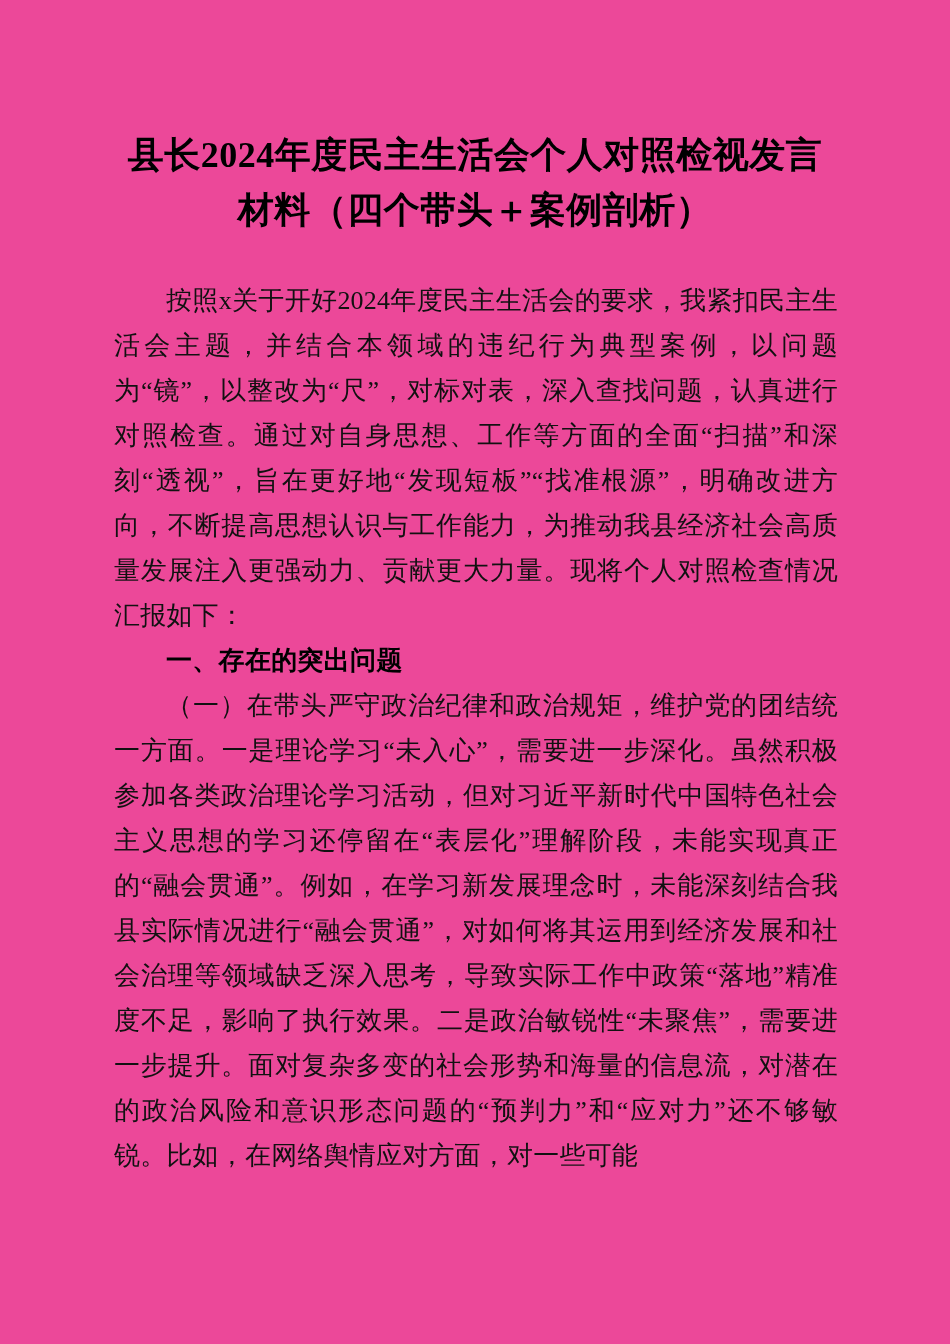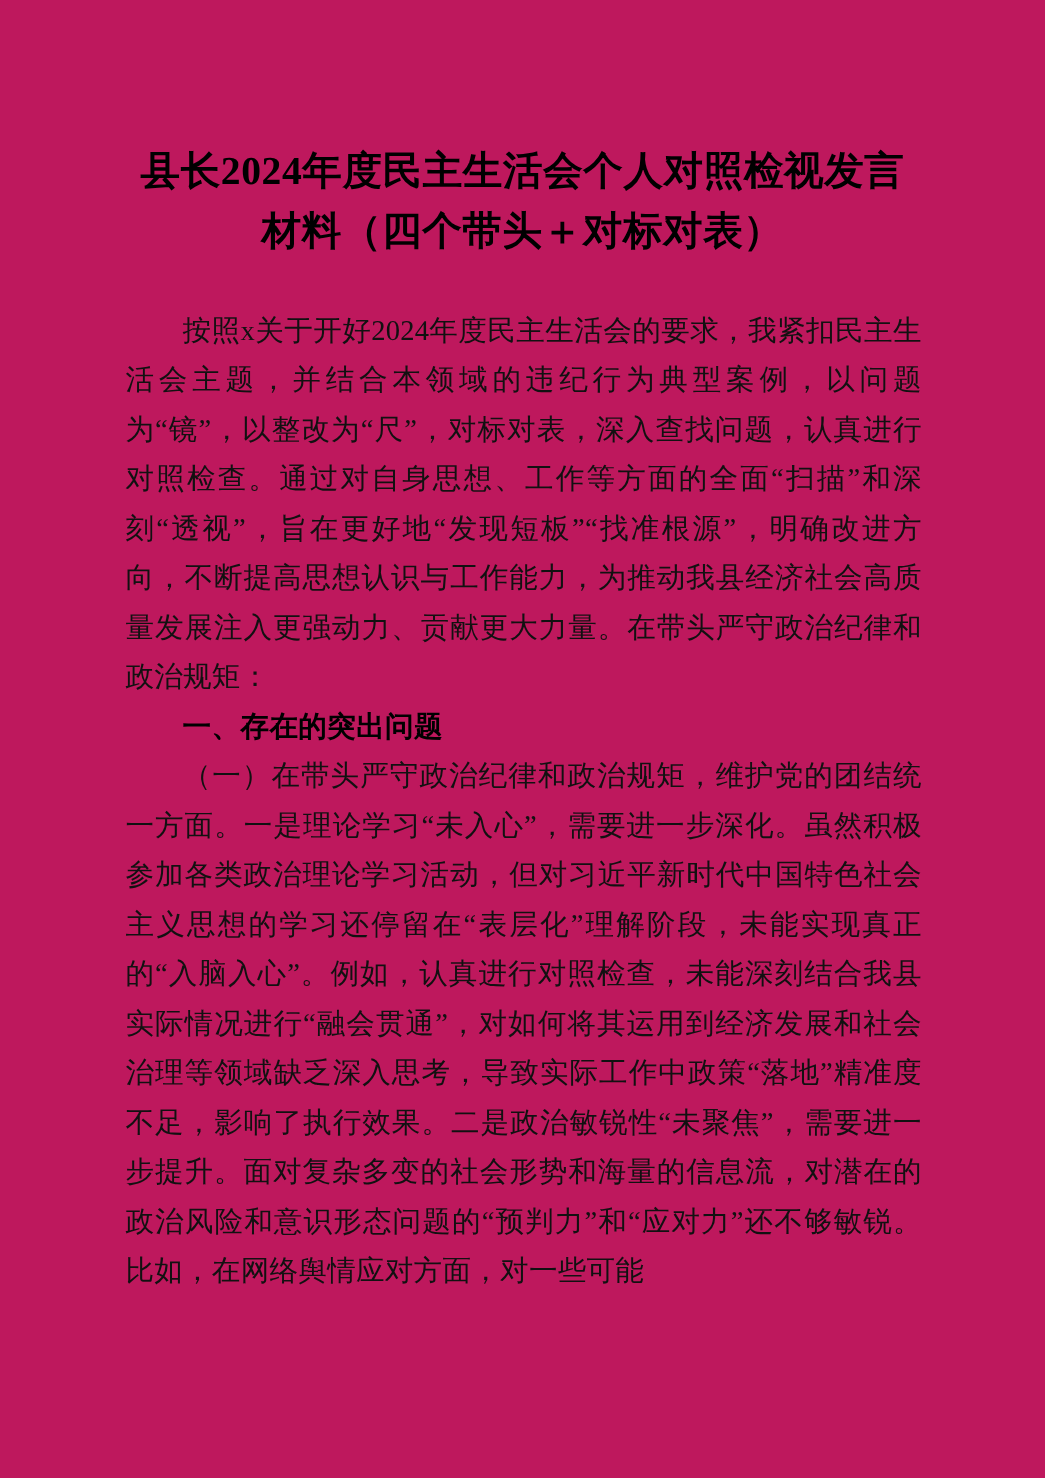--- a/index.html
+++ b/index.html
@@ -4,21 +4,21 @@
 <style>
   html, body {
     margin: 0;
     padding: 0;
     background: #ffffff;
   }
   .page {
     position: relative;
     width: 950px;
     height: 1344px;
-    background: #be185d;
+    background: #ec4899;
     overflow: hidden;
     box-sizing: border-box;
   }
   .doc-title {
     position: absolute;
     left: 114px;
     top: 128px;
     width: 722px;
     text-align: center;
     font-family: "Liberation Serif", "DejaVu Serif", serif;
@@ -59,22 +59,22 @@
     word-break: break-all;
   }
 </style>
 </head>
 <body>
 
 <div class="page">
 
   <div class="doc-title">
     <div>县长2024年度民主生活会个人对照检视发言</div>
-    <div>材料（四个带头＋对标对表）</div>
+    <div>材料（四个带头＋案例剖析）</div>
   </div>
 
   <div class="body-block">
-    <p class="para">按照x关于开好2024年度民主生活会的要求，我紧扣民主生活会主题，并结合本领域的违纪行为典型案例，以问题为“镜”，以整改为“尺”，对标对表，深入查找问题，认真进行对照检查。通过对自身思想、工作等方面的全面“扫描”和深刻“透视”，旨在更好地“发现短板”“找准根源”，明确改进方向，不断提高思想认识与工作能力，为推动我县经济社会高质量发展注入更强动力、贡献更大力量。在带头严守政治纪律和政治规矩：</p>
+    <p class="para">按照x关于开好2024年度民主生活会的要求，我紧扣民主生活会主题，并结合本领域的违纪行为典型案例，以问题为“镜”，以整改为“尺”，对标对表，深入查找问题，认真进行对照检查。通过对自身思想、工作等方面的全面“扫描”和深刻“透视”，旨在更好地“发现短板”“找准根源”，明确改进方向，不断提高思想认识与工作能力，为推动我县经济社会高质量发展注入更强动力、贡献更大力量。现将个人对照检查情况汇报如下：</p>
     <h2 class="section-heading">一、存在的突出问题</h2>
-    <p class="para">（一）在带头严守政治纪律和政治规矩，维护党的团结统一方面。一是理论学习“未入心”，需要进一步深化。虽然积极参加各类政治理论学习活动，但对习近平新时代中国特色社会主义思想的学习还停留在“表层化”理解阶段，未能实现真正的“入脑入心”。例如，认真进行对照检查，未能深刻结合我县实际情况进行“融会贯通”，对如何将其运用到经济发展和社会治理等领域缺乏深入思考，导致实际工作中政策“落地”精准度不足，影响了执行效果。二是政治敏锐性“未聚焦”，需要进一步提升。面对复杂多变的社会形势和海量的信息流，对潜在的政治风险和意识形态问题的“预判力”和“应对力”还不够敏锐。比如，在网络舆情应对方面，对一些可能</p>
+    <p class="para">（一）在带头严守政治纪律和政治规矩，维护党的团结统一方面。一是理论学习“未入心”，需要进一步深化。虽然积极参加各类政治理论学习活动，但对习近平新时代中国特色社会主义思想的学习还停留在“表层化”理解阶段，未能实现真正的“融会贯通”。例如，在学习新发展理念时，未能深刻结合我县实际情况进行“融会贯通”，对如何将其运用到经济发展和社会治理等领域缺乏深入思考，导致实际工作中政策“落地”精准度不足，影响了执行效果。二是政治敏锐性“未聚焦”，需要进一步提升。面对复杂多变的社会形势和海量的信息流，对潜在的政治风险和意识形态问题的“预判力”和“应对力”还不够敏锐。比如，在网络舆情应对方面，对一些可能</p>
   </div>
 
 </div>
 
 </body></html>

